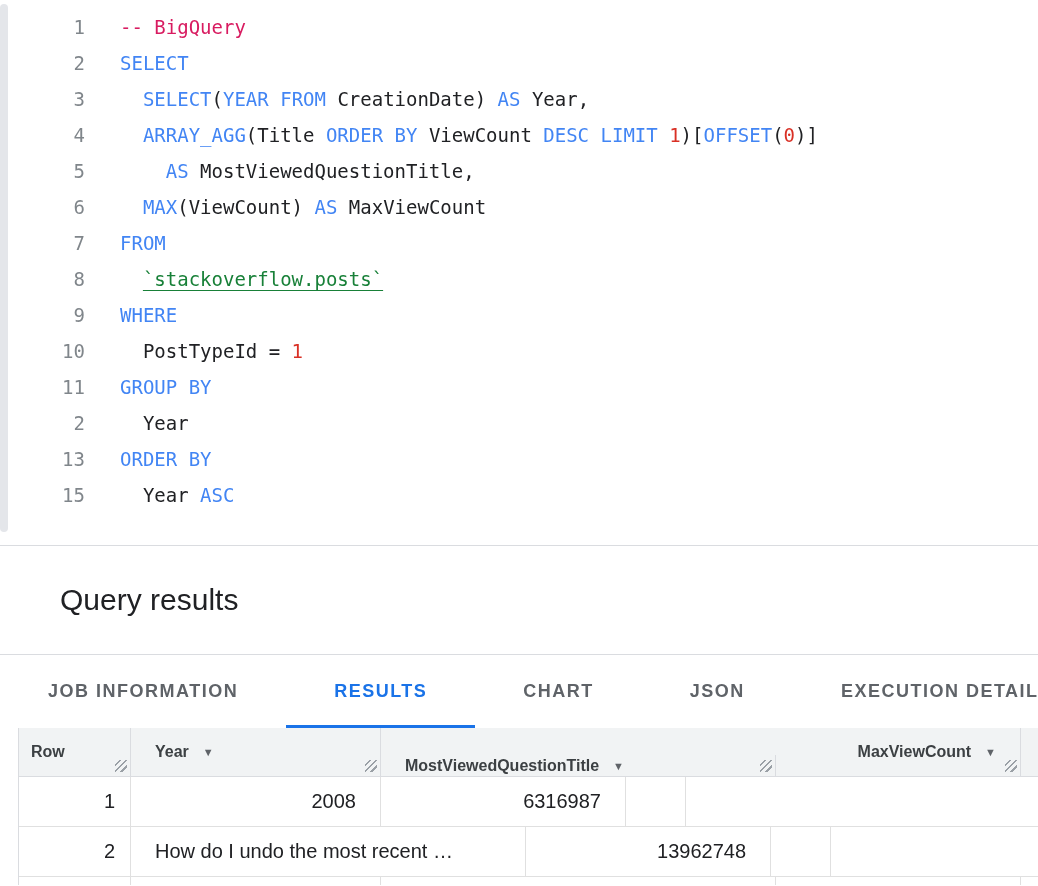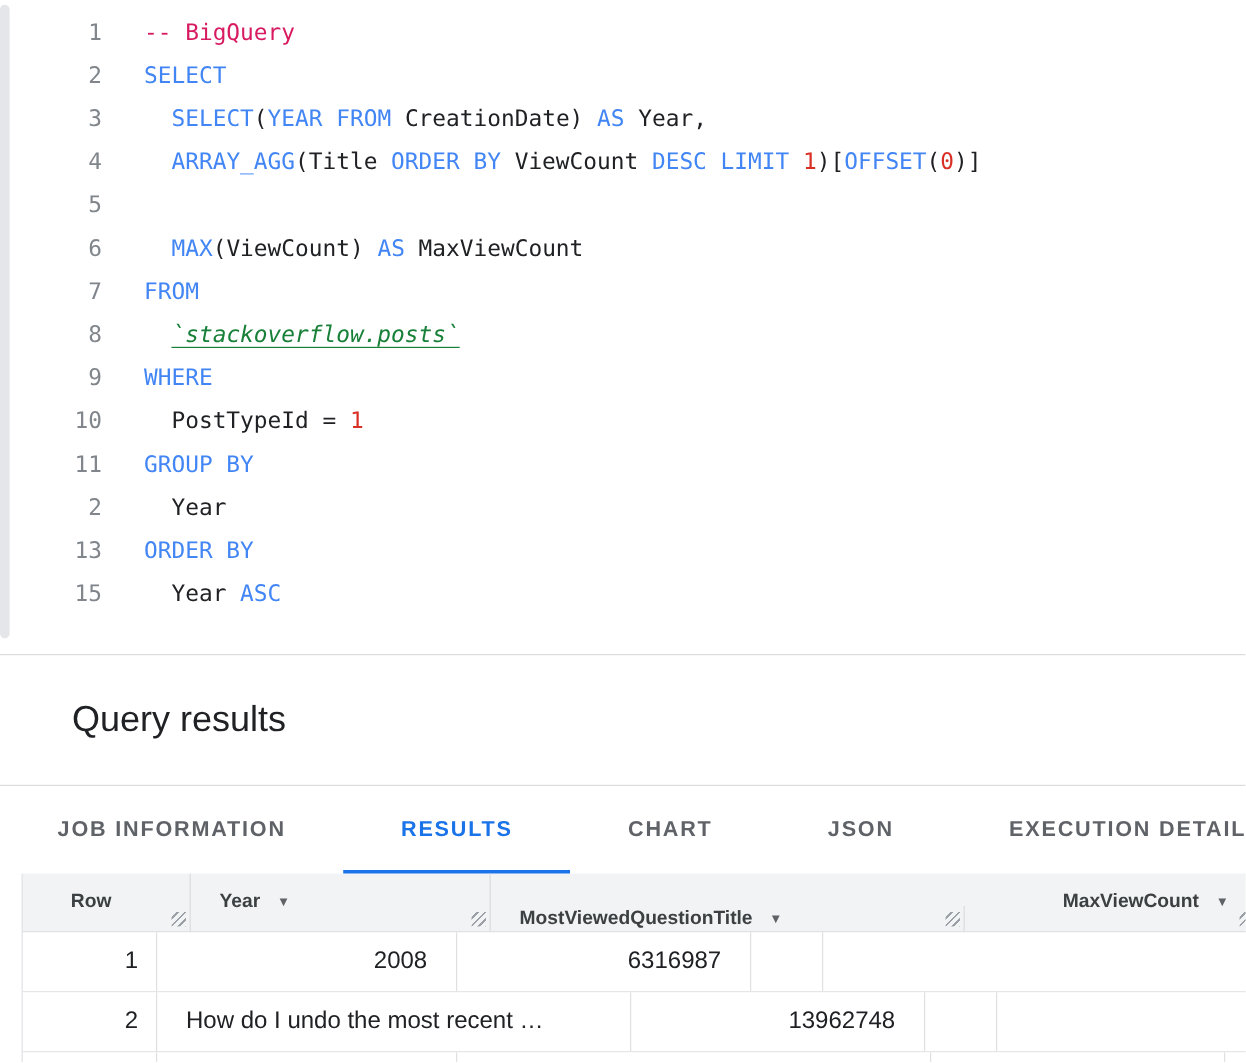--- a/index.html
+++ b/index.html
@@ -17,21 +17,21 @@
   }
   .code-line {
     display:flex; height:36px; line-height:36px; white-space:pre;
     font-family:"DejaVu Sans Mono","Liberation Mono",monospace; font-size:19px;
   }
   .line-num { flex:0 0 85px; width:85px; text-align:right; color:#80868b; }
   .line-code { margin-left:35px; color:#202124; }
   .tok-kw      { color:var(--keyword,#4285f4); }
   .tok-comment { color:var(--comment,#d81b60); }
   .tok-num     { color:var(--number,#d93025); }
-  .tok-link    { color:var(--table-link,#188038); text-decoration:underline; text-underline-offset:4px; cursor:pointer;font-style:italic; }
+  .tok-link    { color:var(--table-link,#188038); text-decoration:underline; text-underline-offset:4px; cursor:pointer; }
 
   
   .results-head {
     height:109px; border-bottom:1px solid #dadce0;
     display:flex; align-items:center; padding-left:60px;
   }
   .results-head h1 { font-size:30px; font-weight:400; color:#202124; }
 
   
   .tabbar { height:73px; display:flex; padding-left:0; }
@@ -70,21 +70,21 @@
 </head>
 <body>
 
 <div class="editor">
   <div class="editor-scrollbar"></div>
   <div>
       <div class="code-line"><span class="line-num">1</span><span class="line-code"><span class="tok-comment">-- BigQuery</span></span></div>
       <div class="code-line"><span class="line-num">2</span><span class="line-code"><span class="tok-kw">SELECT</span></span></div>
       <div class="code-line"><span class="line-num">3</span><span class="line-code"><span>  </span><span class="tok-kw">SELECT</span><span>(</span><span class="tok-kw">YEAR</span><span> </span><span class="tok-kw">FROM</span><span> CreationDate) </span><span class="tok-kw">AS</span><span> Year,</span></span></div>
       <div class="code-line"><span class="line-num">4</span><span class="line-code"><span>  </span><span class="tok-kw">ARRAY_AGG</span><span>(Title </span><span class="tok-kw">ORDER BY</span><span> ViewCount </span><span class="tok-kw">DESC</span><span> </span><span class="tok-kw">LIMIT</span><span> </span><span class="tok-num">1</span><span>)[</span><span class="tok-kw">OFFSET</span><span>(</span><span class="tok-num">0</span><span>)]</span></span></div>
-      <div class="code-line"><span class="line-num">5</span></div>
+      <div class="code-line"><span class="line-num">5</span><span class="line-code"><span>    </span><span class="tok-kw">AS</span><span> MostViewedQuestionTitle,</span></span></div>
       <div class="code-line"><span class="line-num">6</span><span class="line-code"><span>  </span><span class="tok-kw">MAX</span><span>(ViewCount) </span><span class="tok-kw">AS</span><span> MaxViewCount</span></span></div>
       <div class="code-line"><span class="line-num">7</span><span class="line-code"><span class="tok-kw">FROM</span></span></div>
       <div class="code-line"><span class="line-num">8</span><span class="line-code"><span>  </span><span class="tok-link">`stackoverflow.posts`</span></span></div>
       <div class="code-line"><span class="line-num">9</span><span class="line-code"><span class="tok-kw">WHERE</span></span></div>
       <div class="code-line"><span class="line-num">10</span><span class="line-code"><span>  PostTypeId = </span><span class="tok-num">1</span></span></div>
       <div class="code-line"><span class="line-num">11</span><span class="line-code"><span class="tok-kw">GROUP BY</span></span></div>
       <div class="code-line"><span class="line-num">2</span><span class="line-code"><span>  Year</span></span></div>
       <div class="code-line"><span class="line-num">13</span><span class="line-code"><span class="tok-kw">ORDER BY</span></span></div>
       <div class="code-line"><span class="line-num">15</span><span class="line-code"><span>  Year </span><span class="tok-kw">ASC</span></span></div>
     </div>
@@ -98,21 +98,21 @@
   <div class="tabbar">
       <div class="tab">JOB INFORMATION</div>
       <div class="tab active">RESULTS</div>
       <div class="tab">CHART</div>
       <div class="tab">JSON</div>
       <div class="tab">EXECUTION DETAILS</div>
     </div>
 
   <div class="rtable">
     <div class="thead">
-        <div class="th col-0" style="flex: 0 0 112px; margin-left: 28px;">
+        <div class="th col-0" style="flex: 0 0 112px;">
           <span>Row</span>
           <span class="resize-handle"></span>
         </div>
         <div class="th col-1" style="flex: 0 0 250px;">
           <span>Year</span>
           <span class="sort-arrow">▼</span>
           <span class="resize-handle"></span>
         </div>
         <div class="th col-2" style="flex: 0 0 395px; margin-top: 27px;">
           <span>MostViewedQuestionTitle</span>

